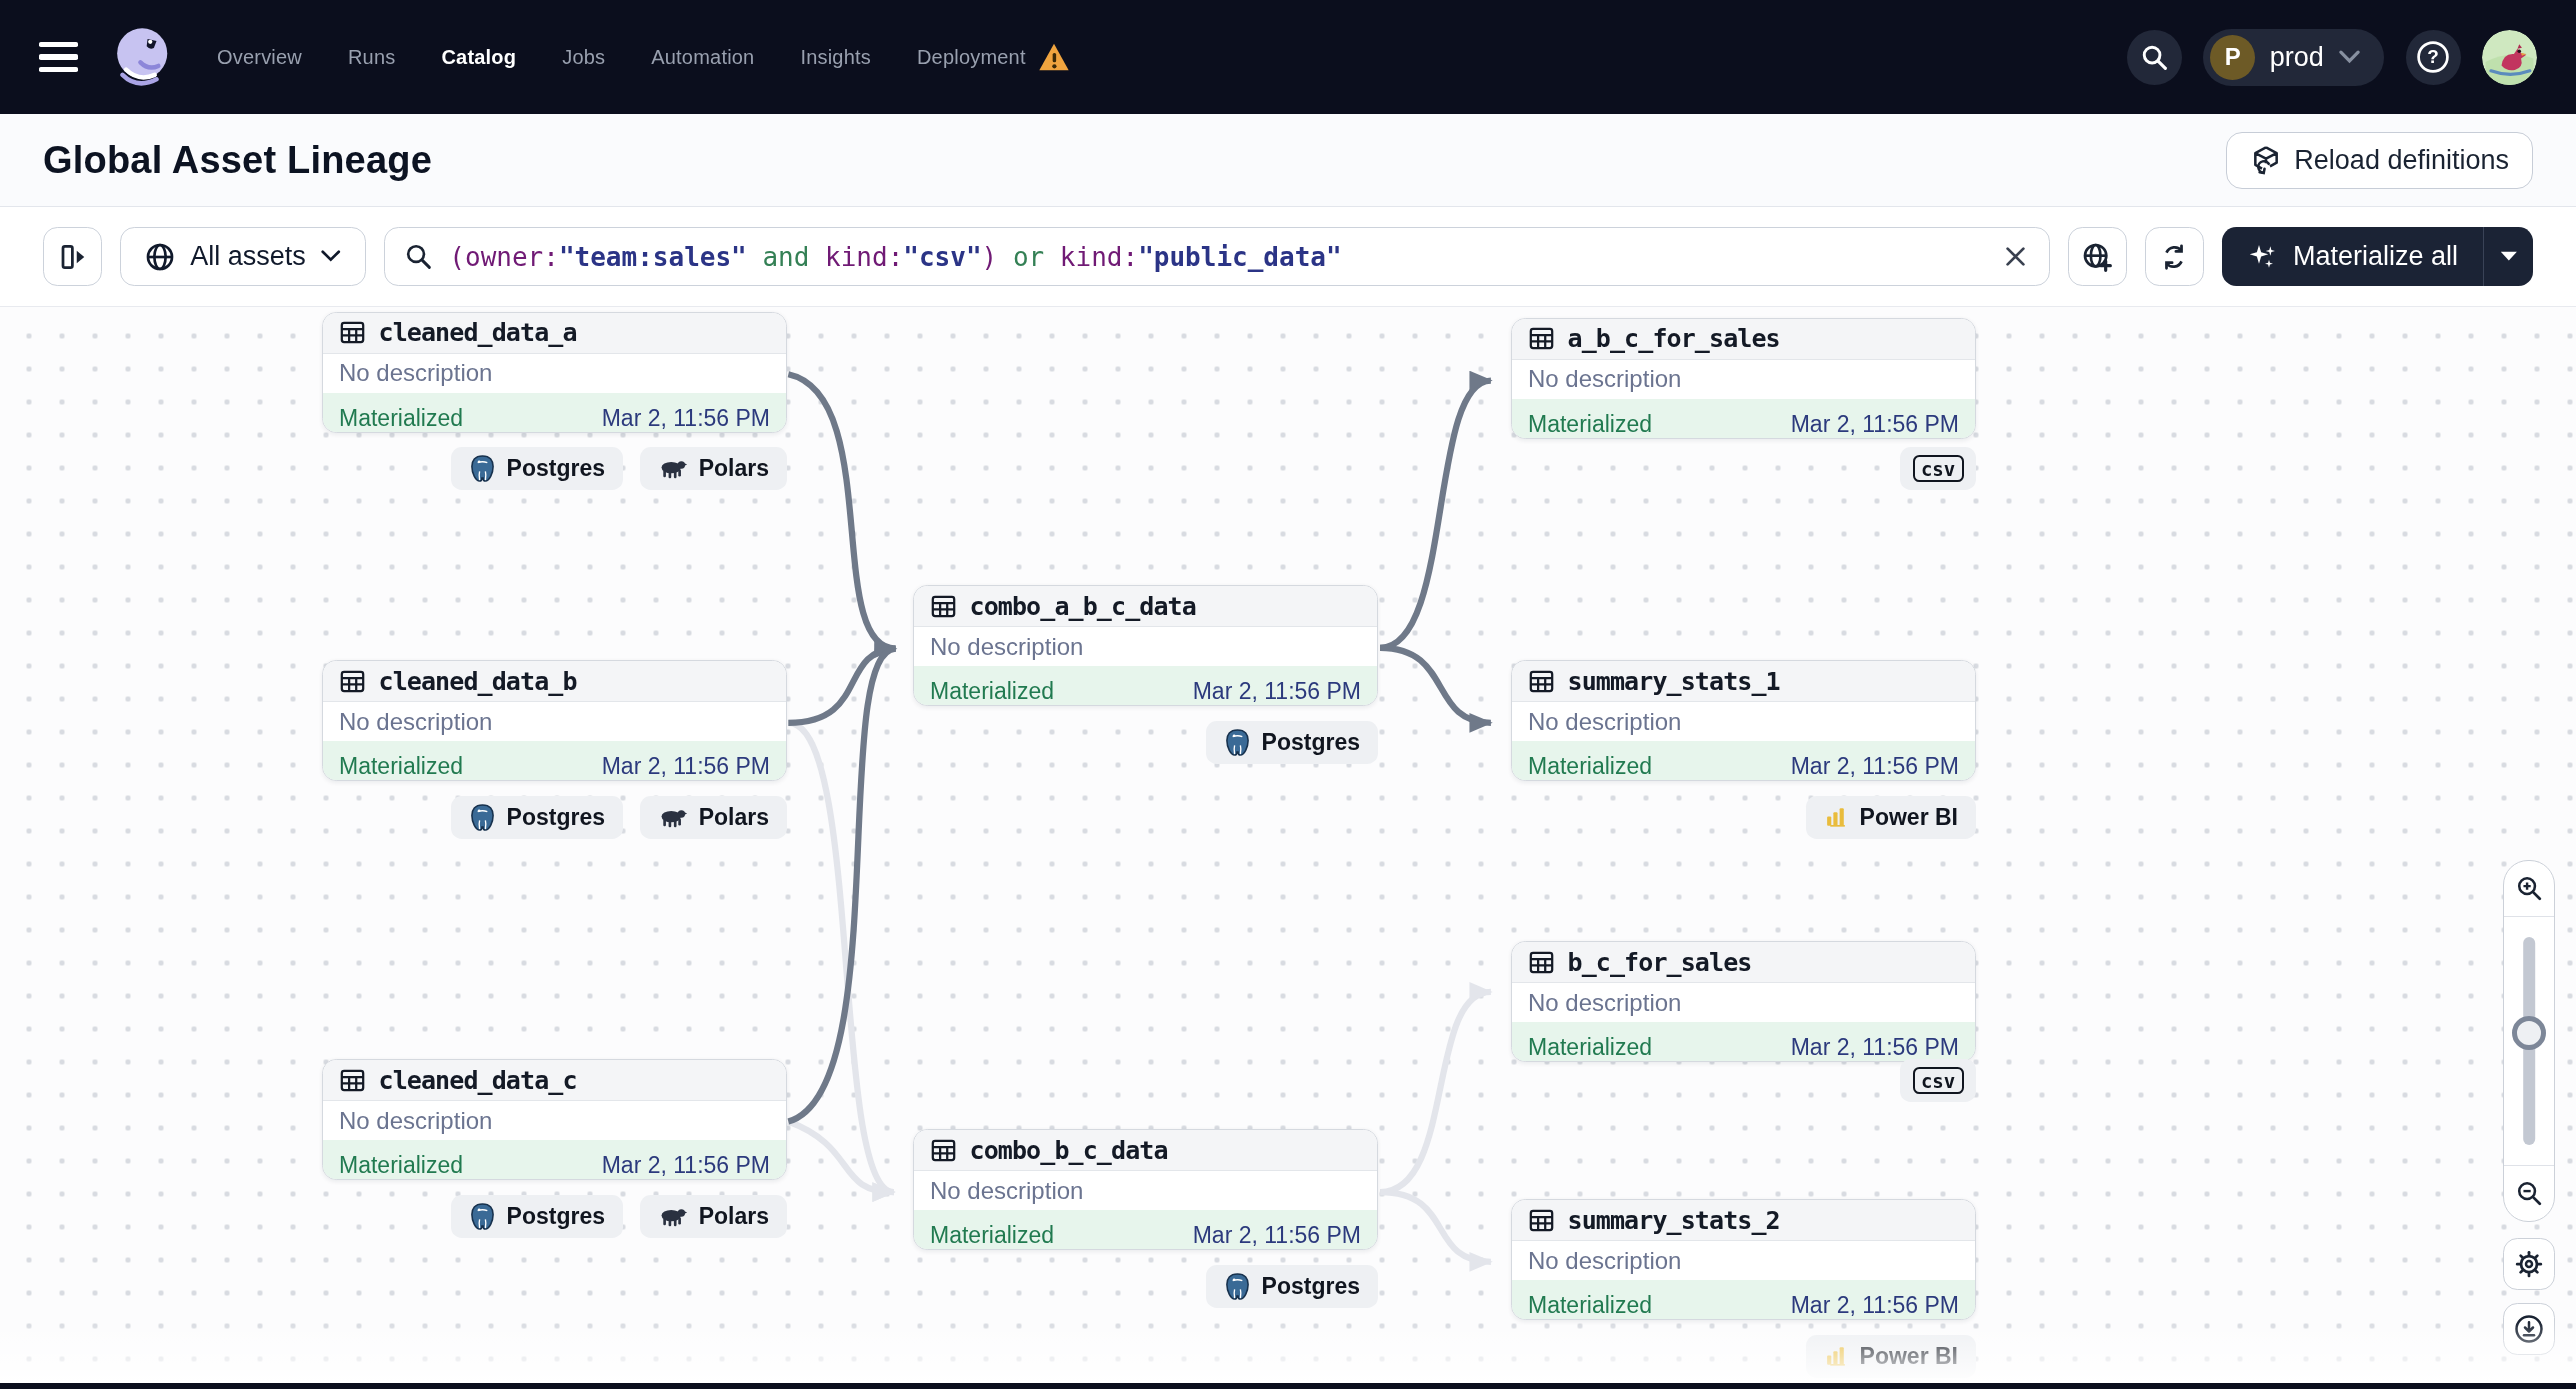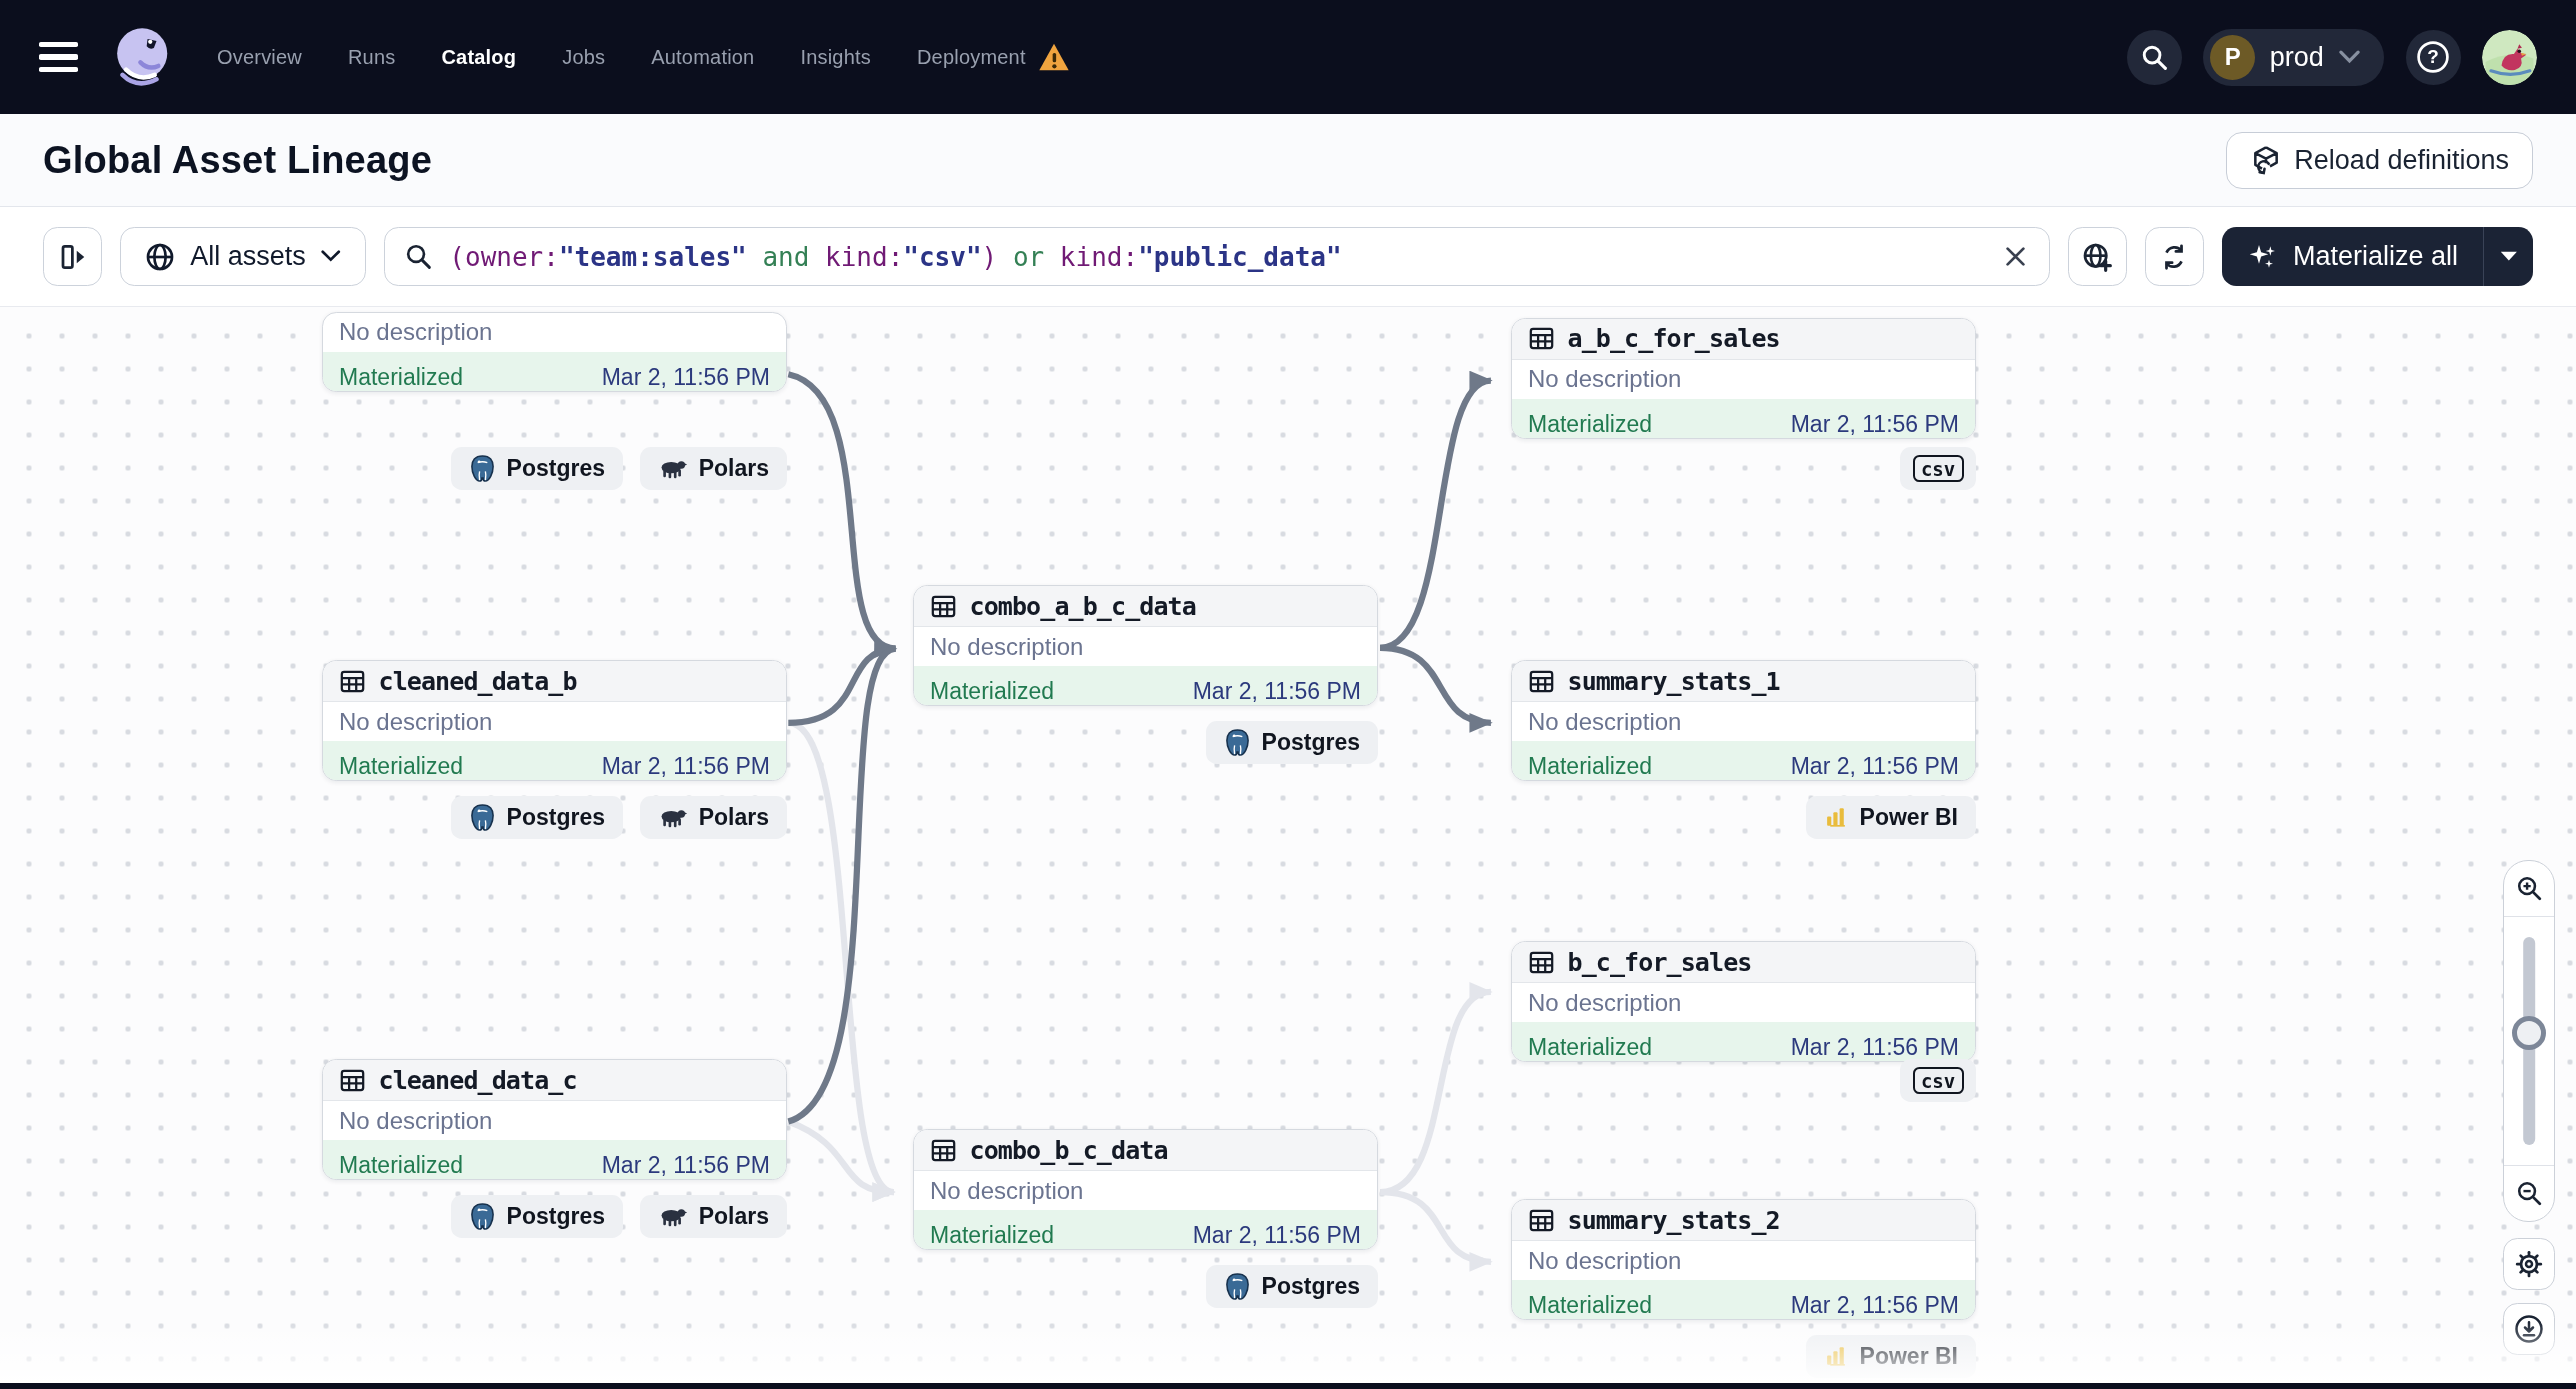--- a/index.html
+++ b/index.html
@@ -251,20 +251,30 @@
     <g stroke="#6f7989" stroke-width="7" fill="none">
       <path d="M882 75 C 988 98, 922 381, 1002 382" marker-end="url(#arrow-dark)"></path>
       <path d="M882 465 C 972 465, 938 384, 1002 382"></path>
       <path d="M882 911 C 1000 878, 928 385, 1002 382"></path>
       <path d="M1544 381 C 1626 381, 1598 82, 1668 82" marker-end="url(#arrow-dark)"></path>
       <path d="M1544 381 C 1626 381, 1598 465, 1668 465" marker-end="url(#arrow-dark)"></path>
     </g>
   </svg>
 
   <div class="node" style="left:322px; top:4.5px">
+    <div class="node-head">
+        <svg width="27" height="27" viewBox="0 0 24 24">
+          <rect x="2.5" y="3.5" width="19" height="17" rx="2" fill="none" stroke="#141a26" stroke-width="2"></rect>
+          <line x1="2.5" y1="9" x2="21.5" y2="9" stroke="#141a26" stroke-width="2"></line>
+          <line x1="2.5" y1="14.5" x2="21.5" y2="14.5" stroke="#141a26" stroke-width="2"></line>
+          <line x1="9" y1="9" x2="9" y2="20.5" stroke="#141a26" stroke-width="2"></line>
+          <line x1="15.3" y1="9" x2="15.3" y2="20.5" stroke="#141a26" stroke-width="2"></line>
+        </svg>
+      <span class="node-title">cleaned_data_a</span>
+      </div>
     <div class="node-body">
         <span class="node-desc">No description</span>
       </div>
     <div class="node-foot">
         <span class="node-status">Materialized</span>
       <span class="node-time">Mar 2, 11:56 PM</span>
       </div>
   </div>
   <div class="tagrow" style="left:322px; top:140px">
     <div class="tag">

